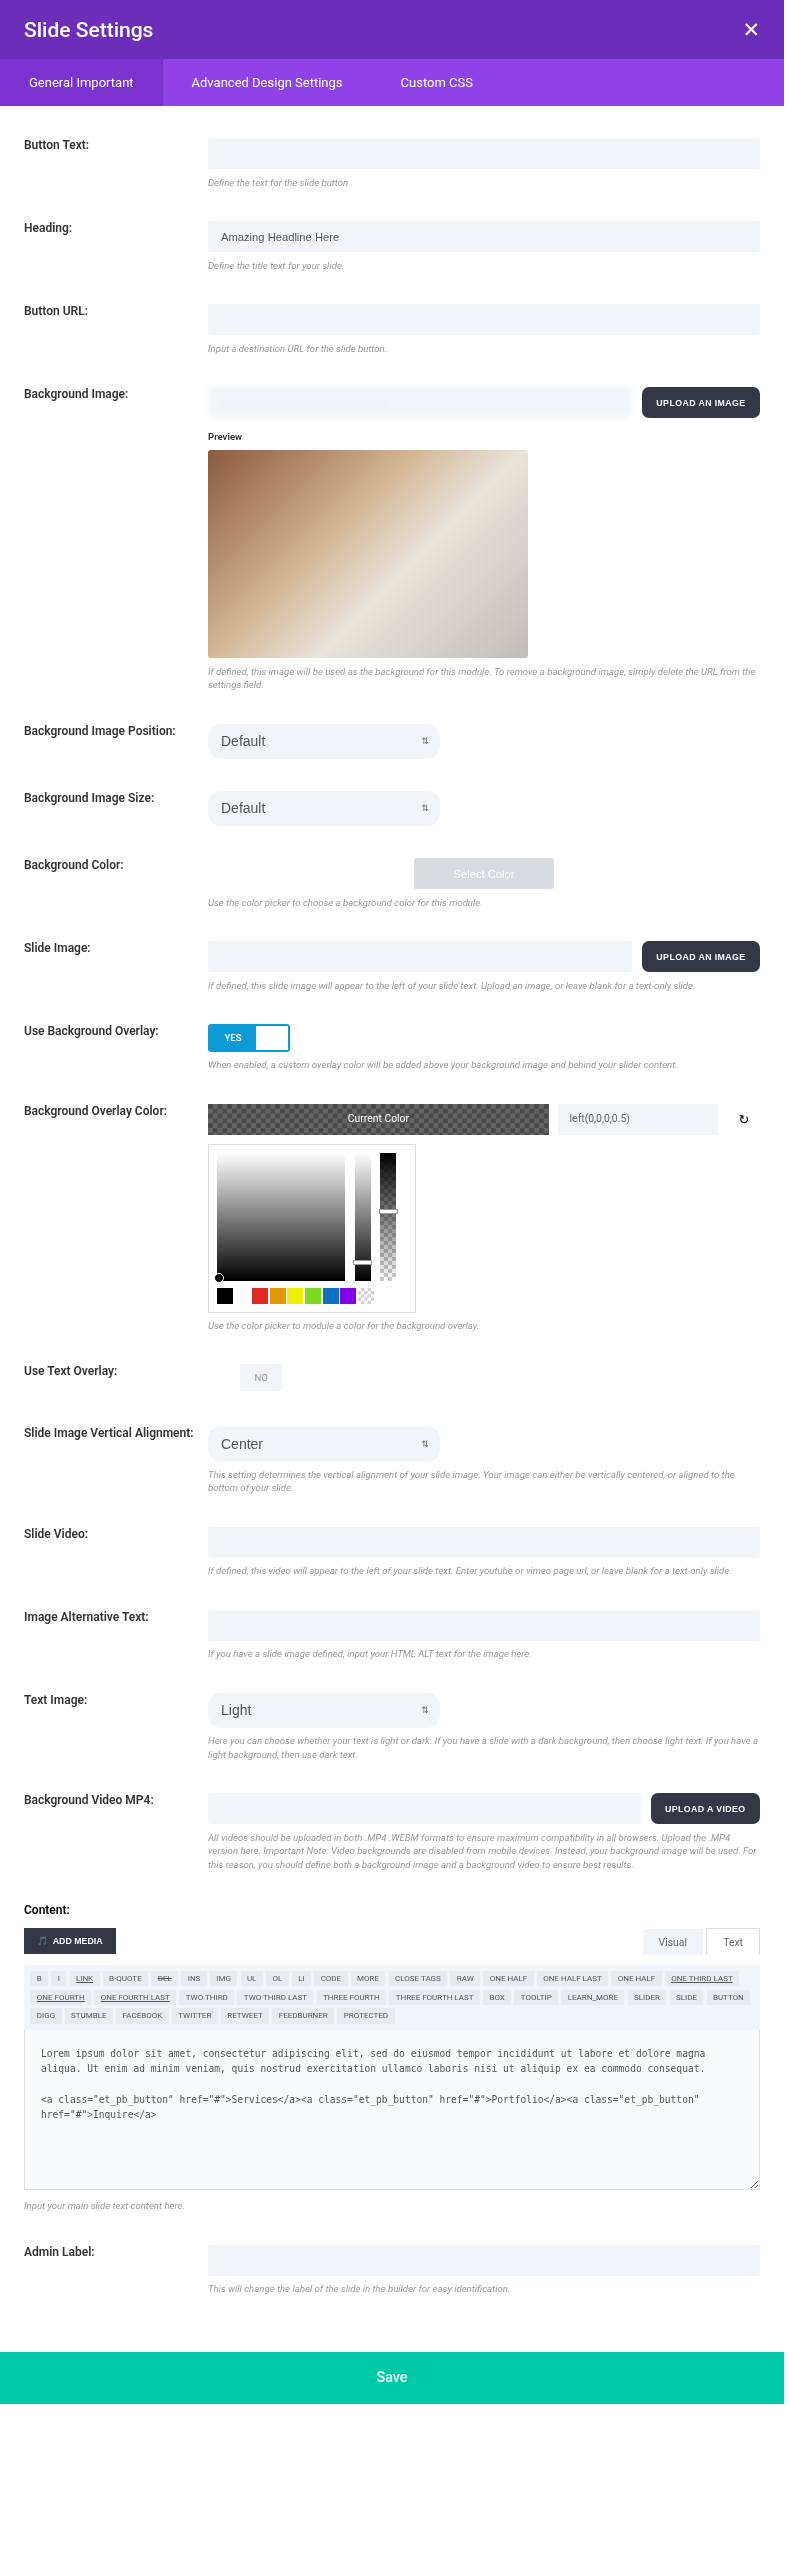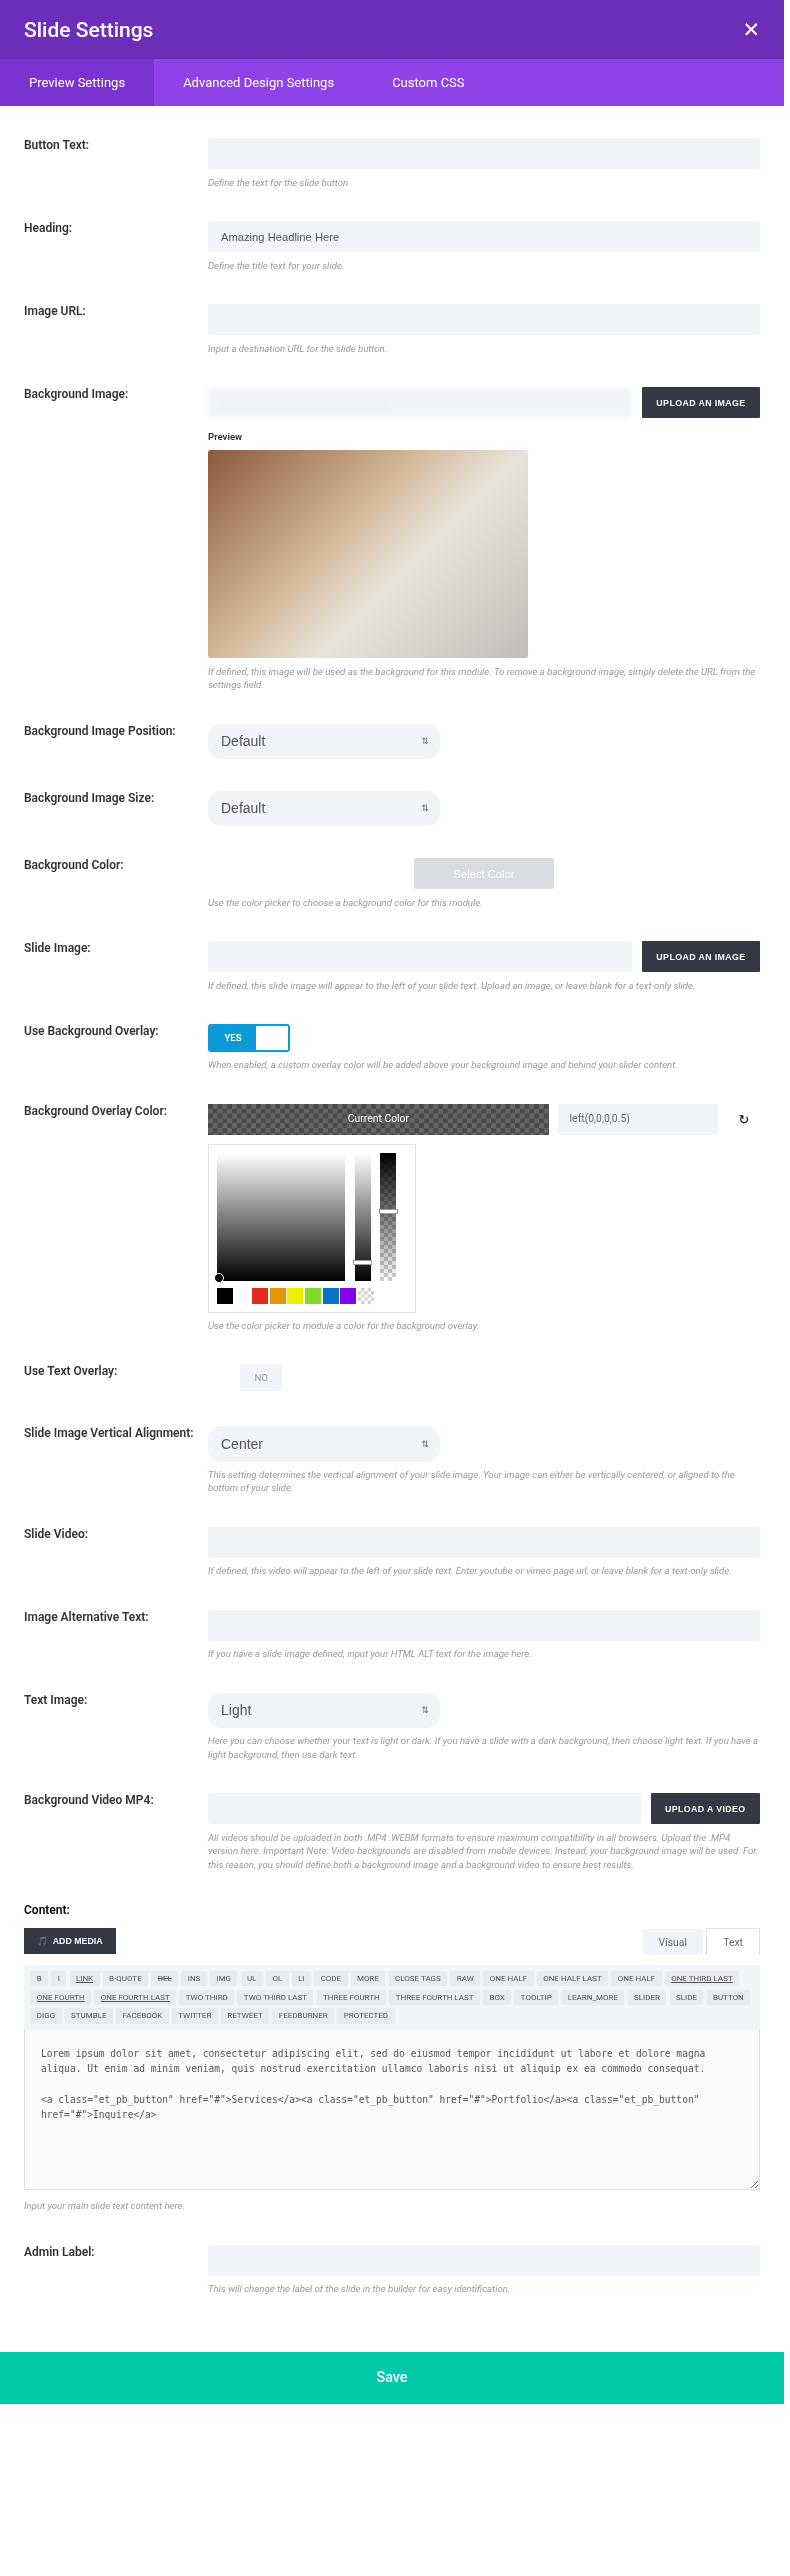--- a/index.html
+++ b/index.html
@@ -10,21 +10,21 @@
 .close { color: #fff; font-size: 21px; cursor: pointer; }
 .tabs { background: #8e42e8; display: flex; }
 .tab { padding: 16px 29px; color: #fff; font-size: 13px; cursor: pointer; }
 .tab.active { background: #7a33d0; }
 .body { padding: 32px 24px 24px; }
 .row { display: flex; margin-bottom: 32px; }
 .label { width: 184px; font-size: 12px; font-weight: 600; color: #333; }
 .field { flex: 1; }
 .input { width: 100%; background: #f1f5f9; border: none; padding: 9.6px 13px; font-size: 11.2px; color: #555; border-radius: 2.4px; }
 .help { font-size: 9.6px; color: #999; font-style: italic; margin-top: 6.4px; line-height: 1.4; }
-.btn-dark { background: #333844; color: #fff; border: none; padding: 9.6px 14.4px; font-size: 8.8px; font-weight: 600; letter-spacing: 0.4px; cursor: pointer; border-radius: 1px; text-align: center; }
+.btn-dark { background: #333844; color: #fff; border: none; padding: 9.6px 14.4px; font-size: 8.8px; font-weight: 600; letter-spacing: 0.4px; cursor: pointer; border-radius: 7px; text-align: center; }
 .flex-row { display: flex; gap: 9.6px; }
 .flex-row .input { flex: 1; }
 .preview-label { font-size: 9.6px; font-weight: 600; color: #333; margin-top: 13px; margin-bottom: 8px; }
 .preview-img { width: 320px; height: 208px; background: linear-gradient(135deg, #8b5a3c 0%, #d4b896 40%, #e8e4dc 60%, #c0bdb8 100%); border-radius: 2.4px; position: relative; overflow: hidden; }
 .select { width: 232px; background: #f1f5f9; border: none; padding: 9.6px 13px; font-size: 14px; color: #555; border-radius: 13px; appearance: none; position: relative; }
 .select-wrap { position: relative; width: 232px; }
 .select-wrap::after { content: '⇅'; position: absolute; right: 11.2px; top: 50%; transform: translateY(-50%); font-size: 8.8px; color: #666; pointer-events: none; }
 .btn-gray { background: #d8dce0; color: #fff; border: none; padding: 9.6px 40px; font-size: 11.2px; cursor: pointer; border-radius: 2.4px; }
 .toggle { display: inline-flex; border: 2.4px solid #0c9bd6; border-radius: 3.2px; overflow: hidden; }
 .toggle-yes { background: #0c9bd6; color: #fff; padding: 6.4px 14.4px; font-size: 9.6px; font-weight: 600; }
@@ -62,21 +62,21 @@
 </style>
 </head>
 <body>
 
 <div class="modal">
   <div class="header">
     <h1>Slide Settings</h1>
     <span class="close">✕</span>
   </div>
   <div class="tabs">
-    <div class="tab active">Preview Settings</div>
+    <div class="tab active">General Important</div>
     <div class="tab">Advanced Design Settings</div>
     <div class="tab">Custom CSS</div>
   </div>
 
   <div class="body">
 
     <div class="row">
       <div class="label">Button Text:</div>
       <div class="field">
         <input class="input" style="">
@@ -86,21 +86,21 @@
 
     <div class="row">
       <div class="label">Heading:</div>
       <div class="field">
         <input class="input" value="Amazing Headline Here" style="">
         <div class="help">Define the title text for your slide.</div>
       </div>
     </div>
 
     <div class="row">
-      <div class="label">Image URL:</div>
+      <div class="label">Button URL:</div>
       <div class="field">
         <input class="input" style="">
         <div class="help">Input a destination URL for the slide button.</div>
       </div>
     </div>
 
     <div class="row">
       <div class="label">Background Image:</div>
       <div class="field">
         <div class="flex-row">

